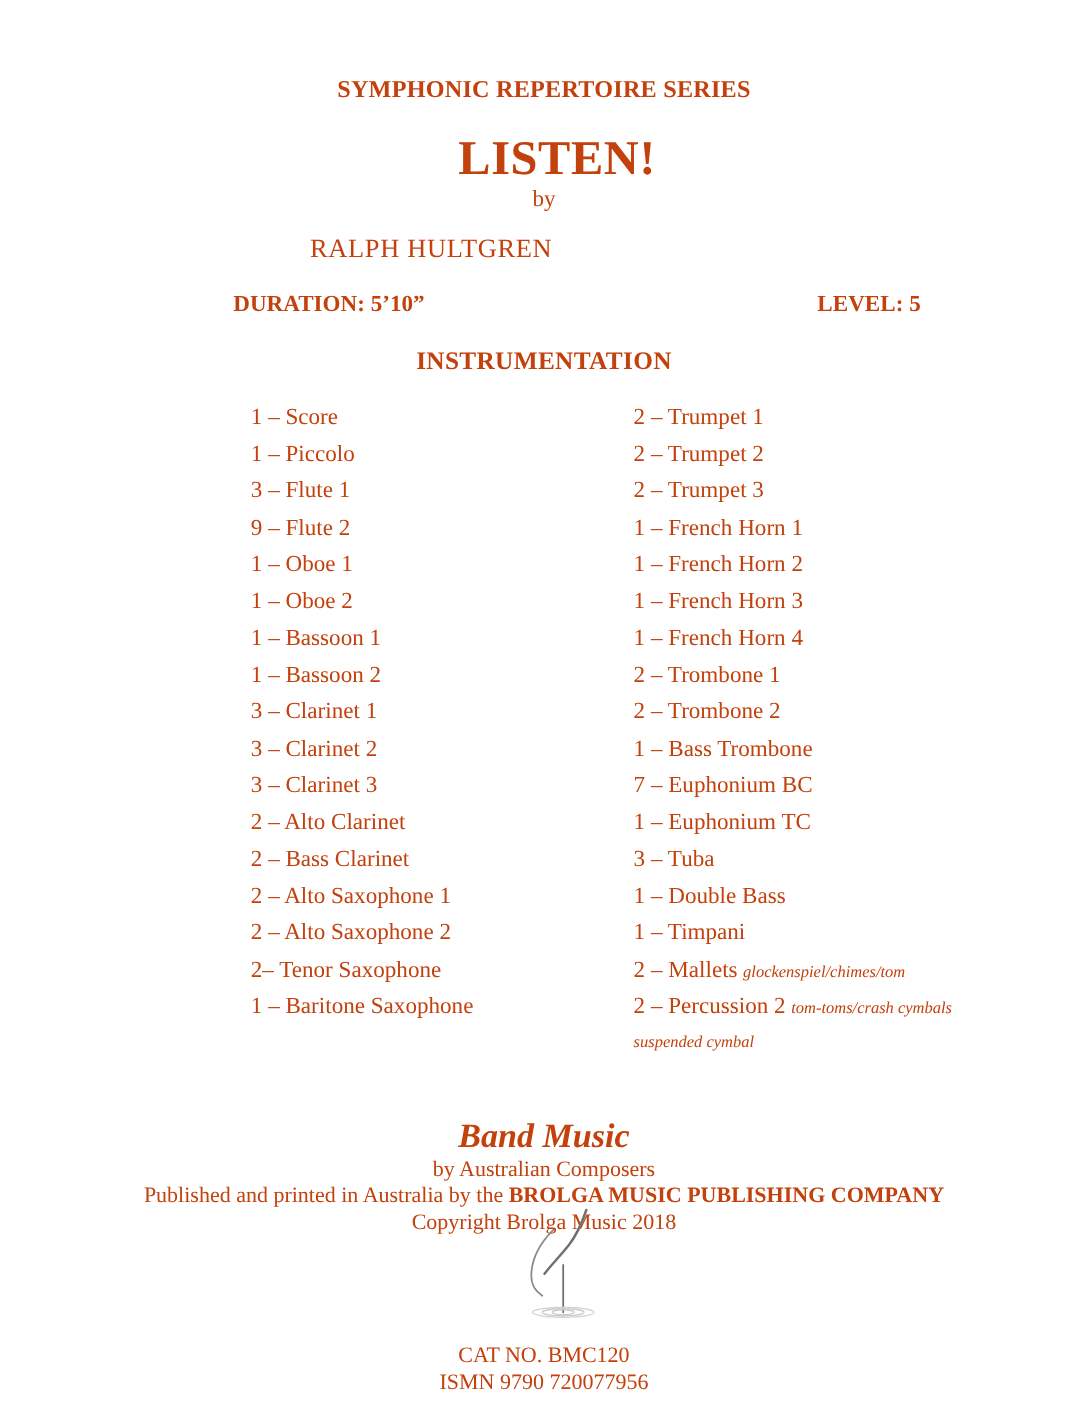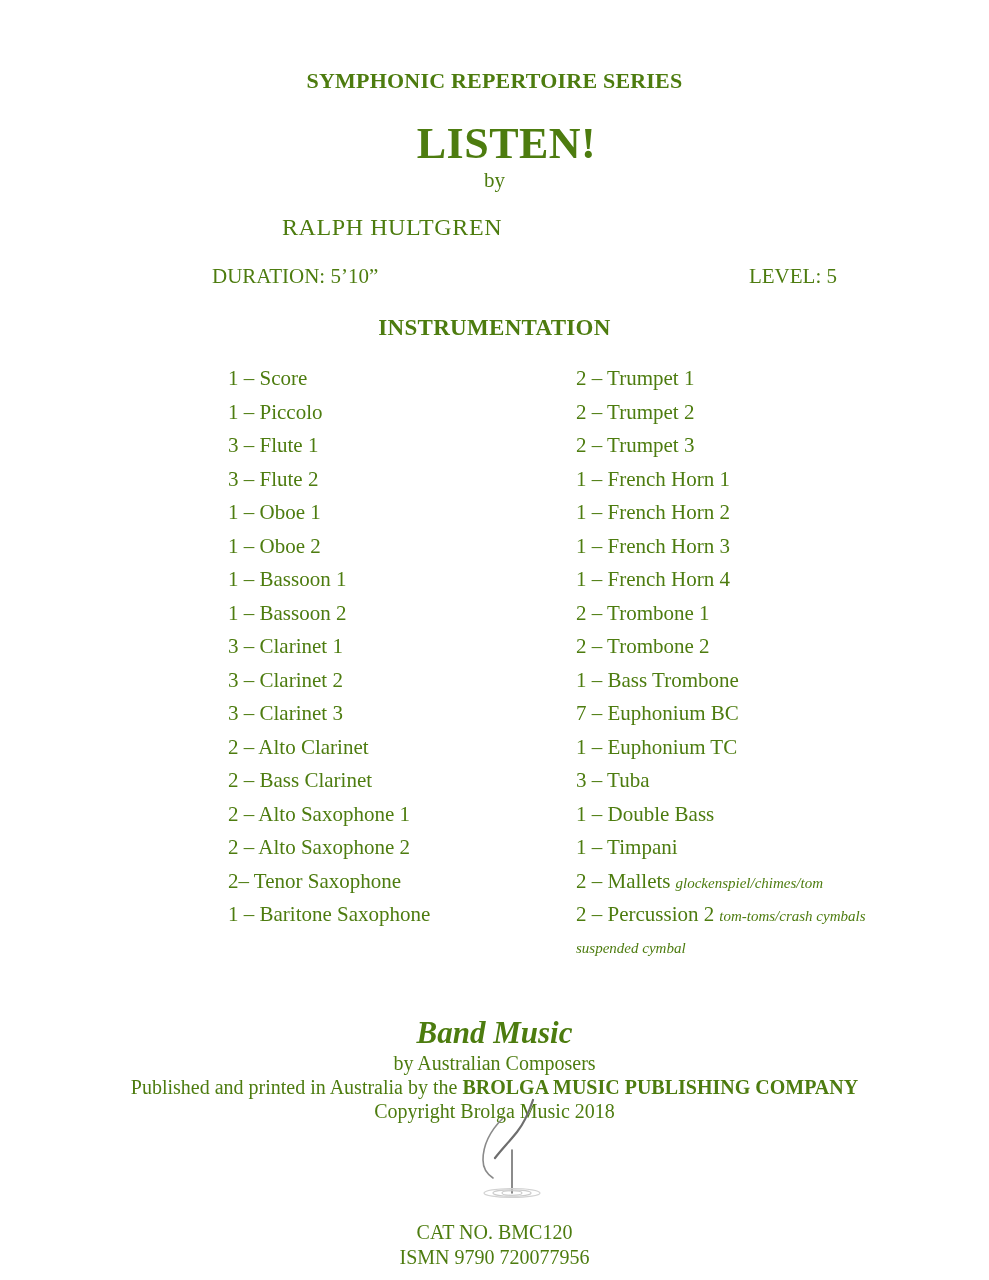--- a/index.html
+++ b/index.html
@@ -6,21 +6,21 @@
   html, body {
     margin: 0;
     padding: 0;
     background: #ffffff;
   }
   .page {
     position: relative;
     width: 989px;
     height: 1280px;
     background: #ffffff;
-    color: #4d7c0f;
+    color: #c2410c;
     font-family: "Liberation Serif", "DejaVu Serif", serif;
     overflow: hidden;
     margin: 0 auto;
   }
 
   
   .series {
     position: absolute;
     top: 68px;
     left: 0;
@@ -63,21 +63,21 @@
   
   .meta-row {
     position: absolute;
     top: 264px;
     left: 212px;
     width: 625px;
     display: flex;
     justify-content: space-between;
     align-items: flex-start;
     font-size: 21px;
-    font-weight: normal;
+    font-weight: bold;
   }
 
   
   .instr-heading {
     position: absolute;
     top: 315px;
     left: 0;
     width: 989px;
     text-align: center;
     font-size: 23px;
@@ -178,21 +178,21 @@
     <span>LEVEL: 5</span>
   </div>
 
   <div class="instr-heading">INSTRUMENTATION</div>
 
   <div class="columns">
     <div class="col col-left" id="col-left">
         <div class="instr-row"><span>1 – Score</span></div>
         <div class="instr-row"><span>1 – Piccolo</span></div>
         <div class="instr-row"><span>3 – Flute 1</span></div>
-        <div class="instr-row"><span>3 – Flute 2</span></div>
+        <div class="instr-row"><span>9 – Flute 2</span></div>
         <div class="instr-row"><span>1 – Oboe 1</span></div>
         <div class="instr-row"><span>1 – Oboe 2</span></div>
         <div class="instr-row"><span>1 – Bassoon 1</span></div>
         <div class="instr-row"><span>1 – Bassoon 2</span></div>
         <div class="instr-row"><span>3 – Clarinet 1</span></div>
         <div class="instr-row"><span>3 – Clarinet 2</span></div>
         <div class="instr-row"><span>3 – Clarinet 3</span></div>
         <div class="instr-row"><span>2 – Alto Clarinet</span></div>
         <div class="instr-row"><span>2 – Bass Clarinet</span></div>
         <div class="instr-row"><span>2 – Alto Saxophone 1</span></div>

